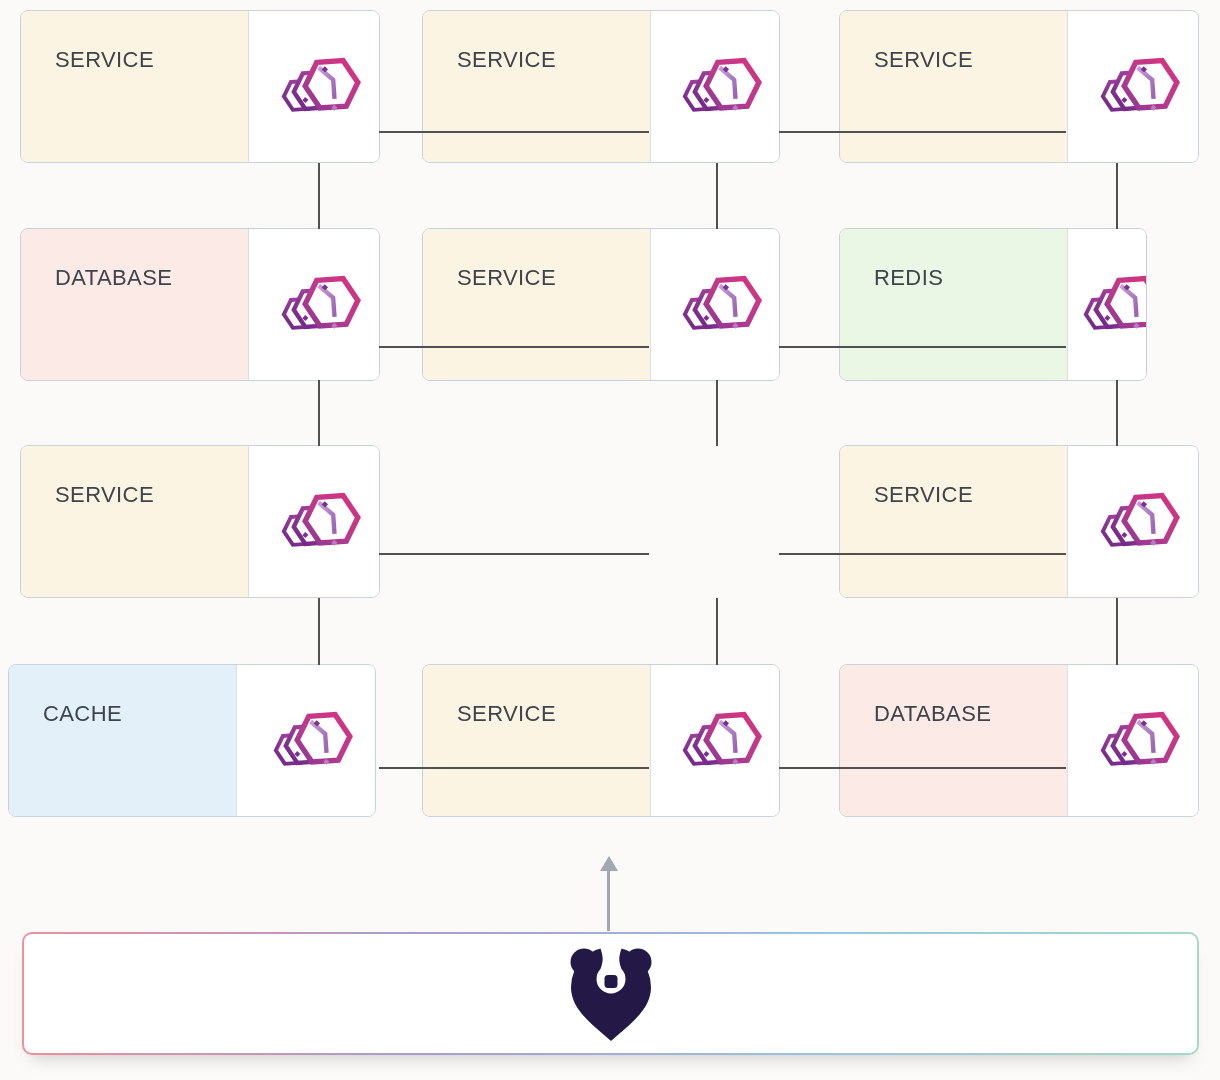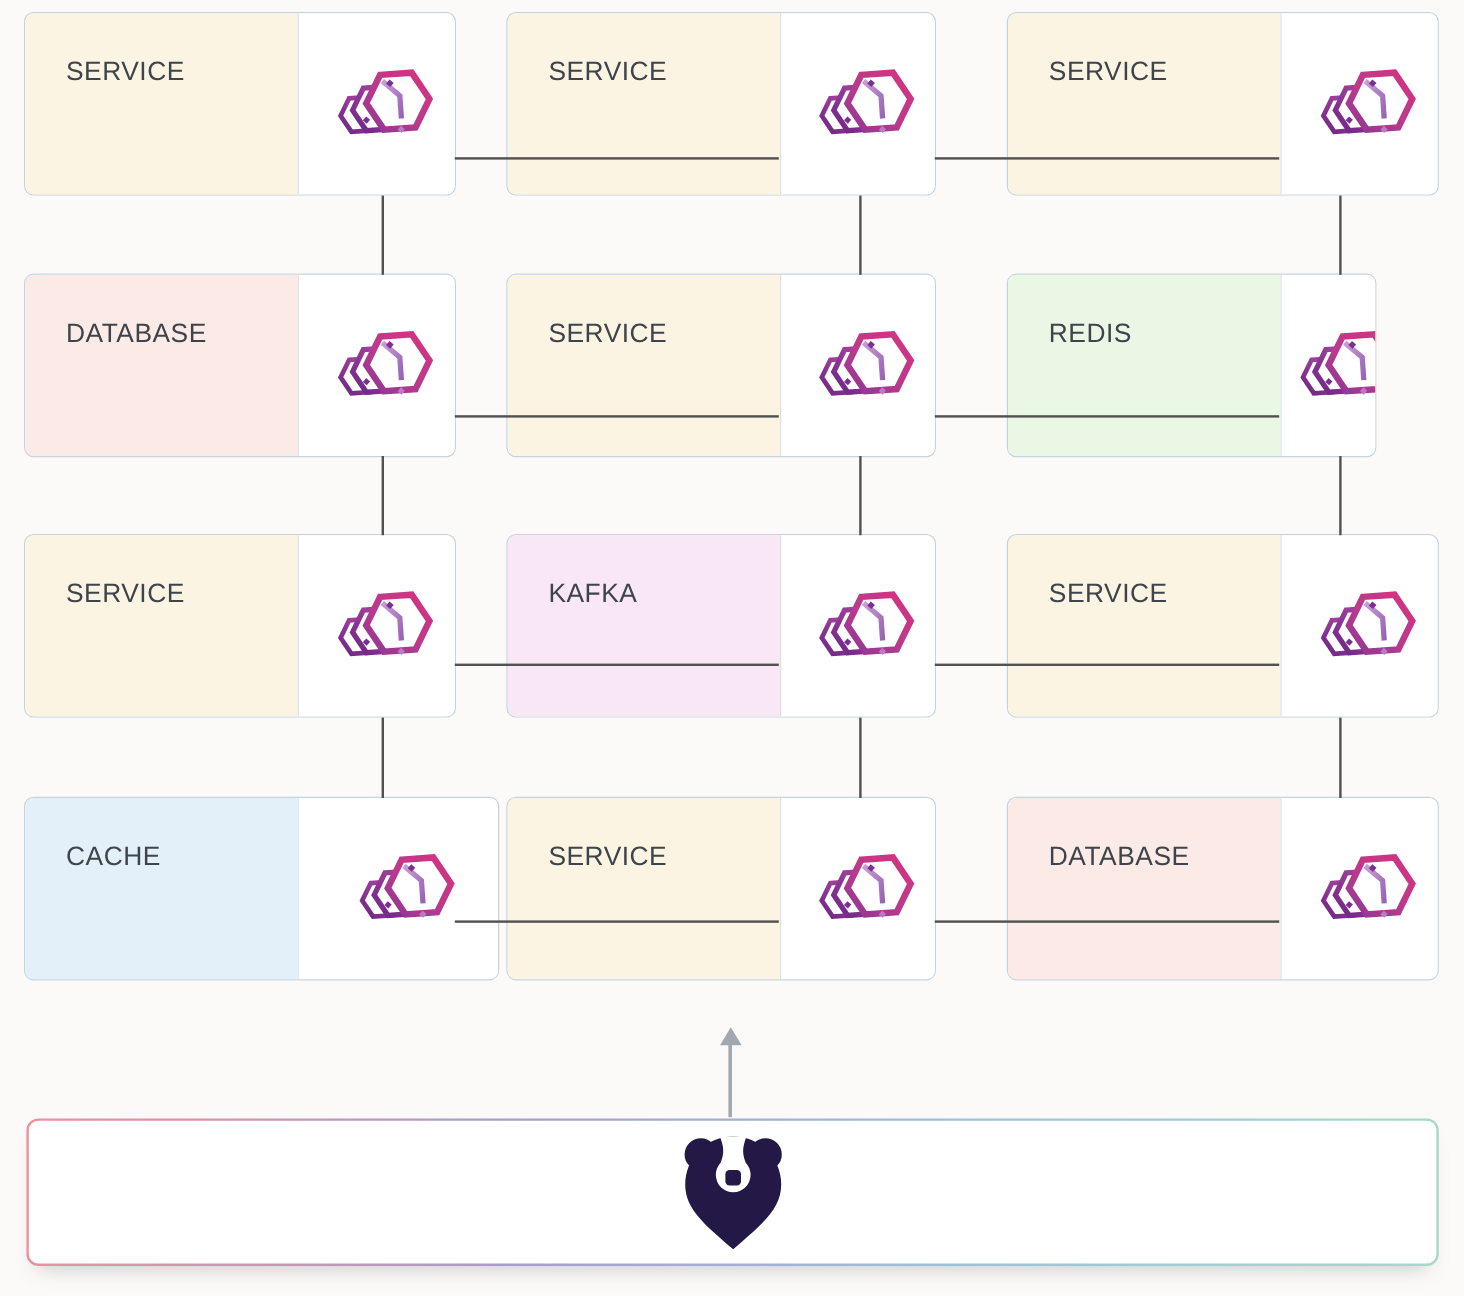--- a/index.html
+++ b/index.html
@@ -154,38 +154,30 @@
   </div>
 
   <div class="card" style="left:20px;top:445px;width:360px">
     <div class="card-label" style="background: var(--service);">SERVICE</div>
     <div class="card-iconpanel">
       <svg class="cube" viewBox="0 0 90 70">
           <use href="#cubeIcon"></use>
         </svg>
     </div>
   </div>
-  <div class="card" style="left:422px;top:445px;width:358px">
-    <div class="card-label" style="background: var(--kafka);">KAFKA</div>
-    <div class="card-iconpanel">
-      <svg class="cube" viewBox="0 0 90 70">
-          <use href="#cubeIcon"></use>
-        </svg>
-    </div>
-  </div>
   <div class="card" style="left:839px;top:445px;width:360px">
     <div class="card-label" style="background: var(--service);">SERVICE</div>
     <div class="card-iconpanel">
       <svg class="cube" viewBox="0 0 90 70">
           <use href="#cubeIcon"></use>
         </svg>
     </div>
   </div>
 
-  <div class="card" style="left:20px;top:664px;width:396px">
+  <div class="card" style="left:8px;top:664px;width:368px">
     <div class="card-label" style="background: var(--cache);">CACHE</div>
     <div class="card-iconpanel">
       <svg class="cube" viewBox="0 0 90 70">
           <use href="#cubeIcon"></use>
         </svg>
     </div>
   </div>
   <div class="card" style="left:422px;top:664px;width:358px">
     <div class="card-label" style="background: var(--service);">SERVICE</div>
     <div class="card-iconpanel">

